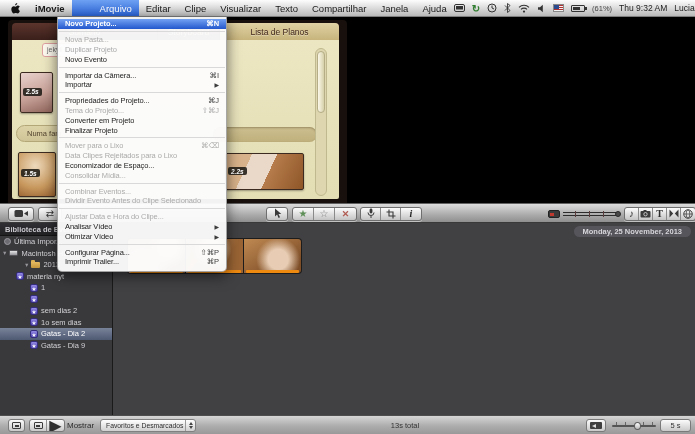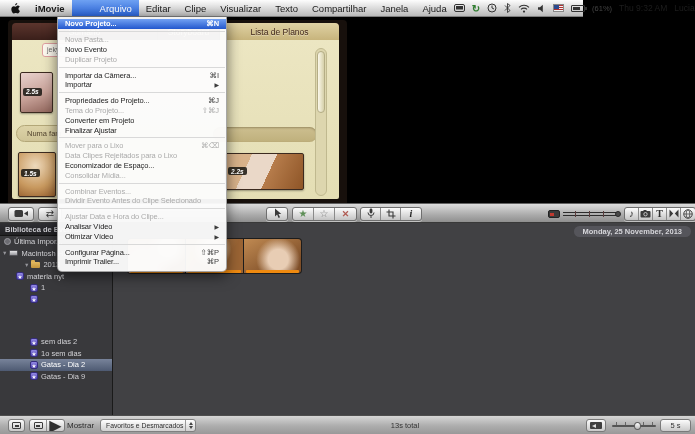--- a/index.html
+++ b/index.html
@@ -1,21 +1,21 @@
 <!DOCTYPE html>
 <html><head>
 <meta charset="utf-8">
 <style>
   * { margin:0; padding:0; box-sizing:border-box; }
   body { background:#222; font-family:"Liberation Sans", sans-serif; }
   #screen { position:relative; width:695px; height:434px; background:#000; overflow:hidden;
             font-family:"Liberation Sans", sans-serif; }
 
   
-  #menubar { position:absolute; left:0; top:0; width:583px; height:17px; z-index:40;
+  #menubar { position:absolute; left:0; top:0; width:695px; height:17px; z-index:40;
     background:linear-gradient(#fdfdfd,#d8d8d8 55%,#b9b9b9); border-bottom:1px solid #7d7d7d;
     display:flex; align-items:stretch; font-size:9.5px; color:#1a1a1a; }
   .apple { display:flex; align-items:center; padding:0 8px 0 10px; }
   #menubar-items { display:flex; align-items:stretch; }
   .menu-title { display:flex; align-items:center; padding:0 7px; cursor:default; white-space:nowrap; }
   .menu-title.bold { font-weight:bold; }
   .menu-title.active { background:linear-gradient(#6ea1f2,#2a63d5); color:#fff;padding-left:28px; }
   #status { margin-left:auto; display:flex; align-items:center; gap:7px; padding-right:6px; }
   .sic { display:flex; align-items:center; color:#333; }
   .sic.sync { color:#2f7d2f; font-weight:bold; font-size:10px; }
@@ -369,21 +369,21 @@
             <span>materia nyt</span>
           </div>
           <div class="ev-row" style="padding-left: 30px;">
             <span class="ic ic-event">★</span>
             <span>1</span>
           </div>
           <div class="ev-row" style="padding-left: 30px;">
             <span class="ic ic-event">★</span>
             <span></span>
           </div>
-          <div class="ev-row" style="padding-left: 30px; margin-top: 31px;">
+          <div class="ev-row" style="padding-left: 30px;">
             <span class="ic ic-event">★</span>
             <span>sem dias 2</span>
           </div>
           <div class="ev-row" style="padding-left: 30px;">
             <span class="ic ic-event">★</span>
             <span>1o sem dias</span>
           </div>
           <div class="ev-row selected" style="padding-left: 30px;">
             <span class="ic ic-event">★</span>
             <span>Gatas - Dia 2</span>
@@ -449,26 +449,26 @@
   <div id="file-menu">
       <div class="menu-item highlight">
         <span class="mi-label">Novo Projeto...</span>
         <span class="mi-right">⌘N</span>
       </div>
       <div class="menu-sep"></div>
       <div class="menu-item disabled">
         <span class="mi-label">Nova Pasta...</span>
         <span class="mi-right"></span>
       </div>
+      <div class="menu-item disabled">
+        <span class="mi-label">Duplicar Projeto</span>
+        <span class="mi-right"></span>
+      </div>
       <div class="menu-item">
         <span class="mi-label">Novo Evento</span>
-        <span class="mi-right"></span>
-      </div>
-      <div class="menu-item disabled">
-        <span class="mi-label">Duplicar Projeto</span>
         <span class="mi-right"></span>
       </div>
       <div class="menu-sep"></div>
       <div class="menu-item">
         <span class="mi-label">Importar da Câmera...</span>
         <span class="mi-right">⌘I</span>
       </div>
       <div class="menu-item">
         <span class="mi-label">Importar</span>
         <span class="mi-right sub">▶</span>
@@ -480,21 +480,21 @@
       </div>
       <div class="menu-item disabled">
         <span class="mi-label">Tema do Projeto...</span>
         <span class="mi-right">⇧⌘J</span>
       </div>
       <div class="menu-item">
         <span class="mi-label">Converter em Projeto</span>
         <span class="mi-right"></span>
       </div>
       <div class="menu-item">
-        <span class="mi-label">Finalizar Ajustar</span>
+        <span class="mi-label">Finalizar Projeto</span>
         <span class="mi-right"></span>
       </div>
       <div class="menu-sep"></div>
       <div class="menu-item disabled">
         <span class="mi-label">Mover para o Lixo</span>
         <span class="mi-right">⌘⌫</span>
       </div>
       <div class="menu-item disabled">
         <span class="mi-label">Data Clipes Rejeitados para o Lixo</span>
         <span class="mi-right"></span>

